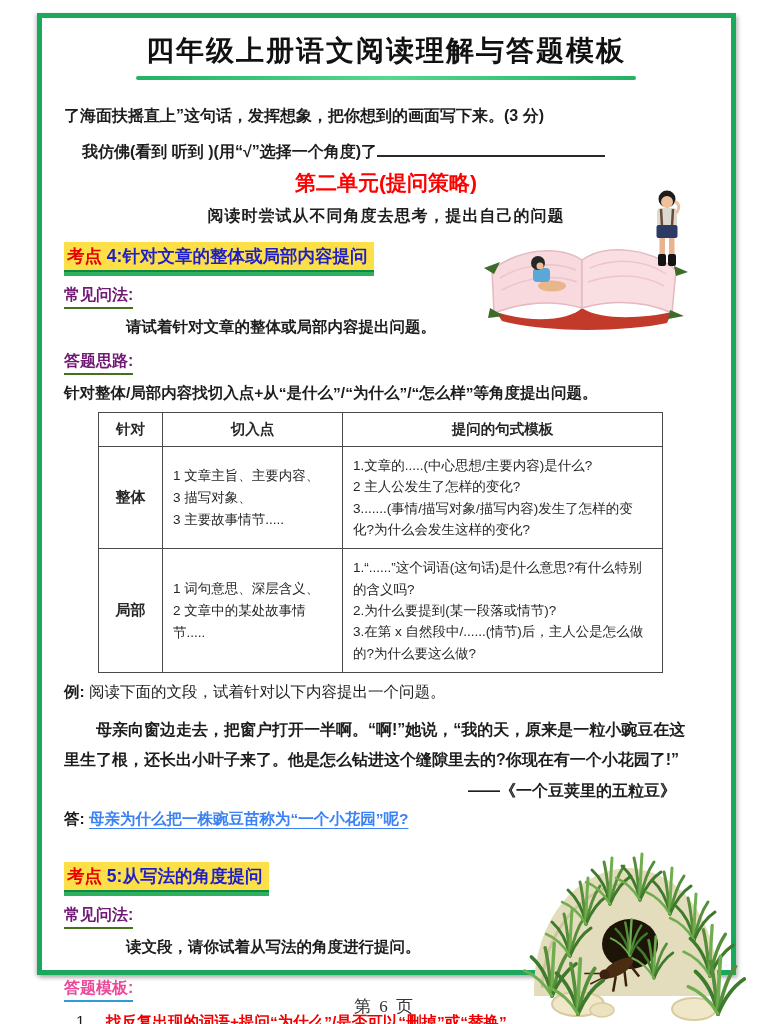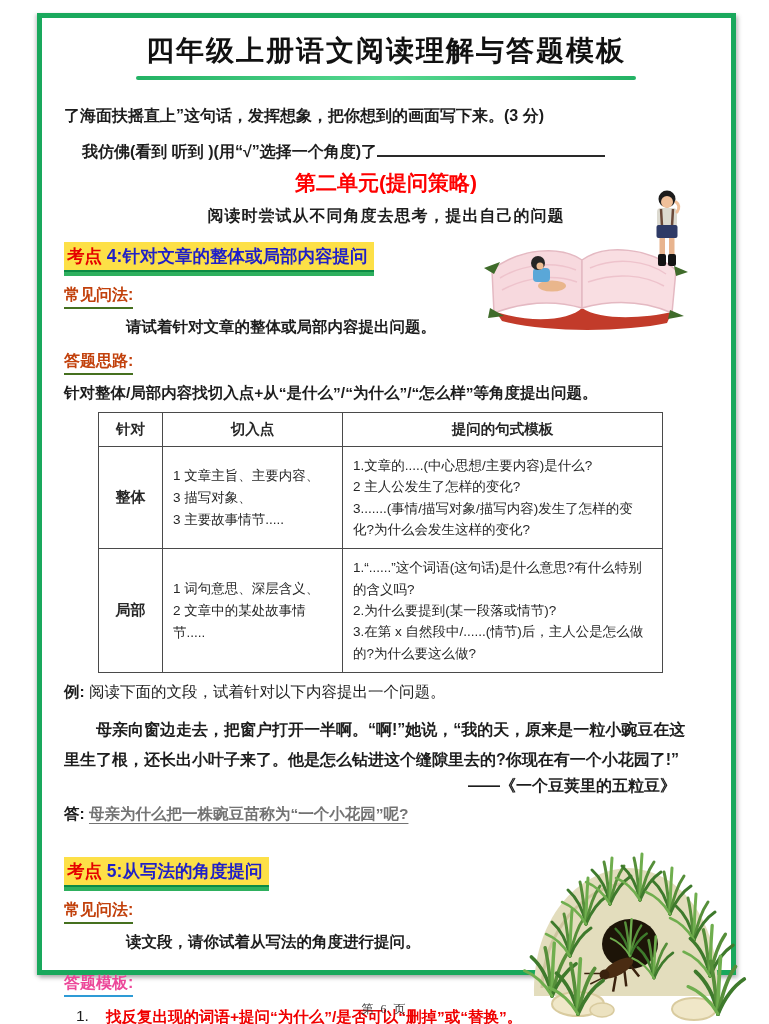--- a/index.html
+++ b/index.html
@@ -36,21 +36,21 @@
   .kaodian-wrap { margin-top:15px; }
   .kaodian {
     display:inline-block; background:#fde047; padding:2px 7px 2px 3px;
     font-size:17.5px; font-weight:bold;
     border-bottom:2px solid #0c8a45; box-shadow:0 4px 0 #2eb05e;
   }
   .kaodian .kd-label { color:#e50000; }
   .kaodian .kd-title { color:#1f1fc8; }
 
   .green-head {
-    display:inline-block; margin-top:13px; color:#c2410c; font-weight:bold; font-size:16px;
+    display:inline-block; margin-top:13px; color:#701a75; font-weight:bold; font-size:16px;
     border-bottom:2px solid #45701f; padding-bottom:1px;
   }
   .teal-head {
     display:inline-block; margin-top:20px; color:#ec4899; font-weight:bold; font-size:16px;
     border-bottom:2px solid #2e9bd6; padding-bottom:1px;
   }
   .body-indent { margin-top:6px; font-size:15.5px; font-weight:600; padding-left:62px; line-height:1.5; }
   .silu-body { margin-top:6px; font-size:15.5px; font-weight:600; line-height:1.5; }
 
   table.qtable {
@@ -63,40 +63,40 @@
   .col-entry  { width:180px; }
   .col-tmpl   { width:320px; }
   td.target-cell { text-align:center; font-weight:bold; font-size:15px; }
   td.entry-cell, td.tmpl-cell { padding:8px 10px; }
   .cell-line { line-height:1.6; }
   .tmpl-cell .cell-line { line-height:1.58; }
 
   .example-line { margin-top:9px; font-size:15.5px; }
   .example-line .ex-label { font-weight:bold; }
   .passage { margin-top:12px; font-size:16px; font-weight:600; line-height:1.9; text-indent:32px; padding-right:14px; }
-  .source-line { text-align:right; padding-right:32px; font-size:16px; font-weight:600; }
+  .source-line { margin-top:5px; text-align:right; padding-right:32px; font-size:16px; font-weight:600; }
   .answer-line { margin-top:7px; font-size:15.5px; }
   .answer-line .ans-label { font-weight:bold; }
   .answer-line .ans-text {
-    color:#737373; font-weight:600; text-decoration:underline; text-underline-offset:4px;
+    color:#3b82f6; font-weight:600; text-decoration:underline; text-underline-offset:4px;
   }
 
   .k5-gap { margin-top:32px; }
   .moban-item { margin-top:10px; font-size:15.5px; display:flex; }
   .moban-item .num { color:#1d1d1d; width:42px; padding-left:12px; }
   .moban-item .red-text { color:#f00000; font-weight:600; }
 
   .illu { position:absolute; z-index:3; }
   #book-illu { left:478px; top:220px; width:212px; height:112px; }
   #boy-illu  { left:646px; top:188px; width:42px;  height:94px; }
   #plants-illu { left:482px; top:828px; width:287px; height:196px; z-index:4; }
 
   .page-number {
     position:absolute; left:0; right:0; bottom:6px; text-align:center;
-    font-size:12px; color:#333; font-family:"Liberation Serif","DejaVu Serif",serif;
+    font-size:17px; color:#333; font-family:"Liberation Serif","DejaVu Serif",serif;
     z-index:2; letter-spacing:2px;
   }
 </style>
 </head>
 <body>
 
 <div class="page">
   <div class="frame"></div>
 
   <div class="content">

